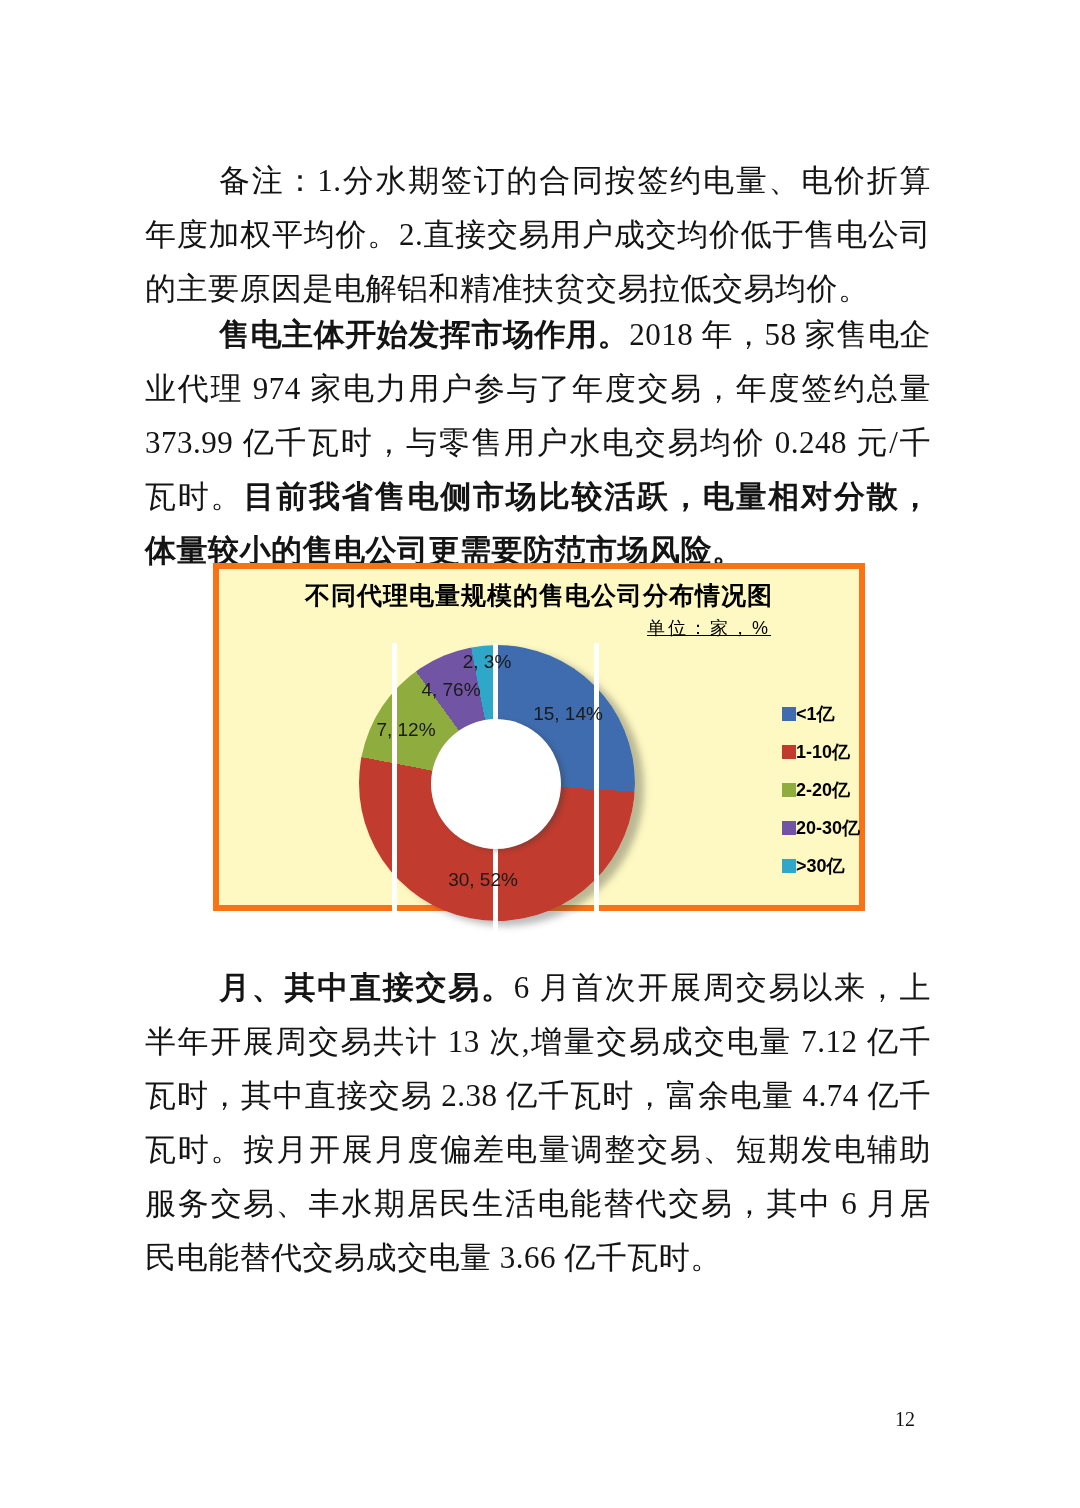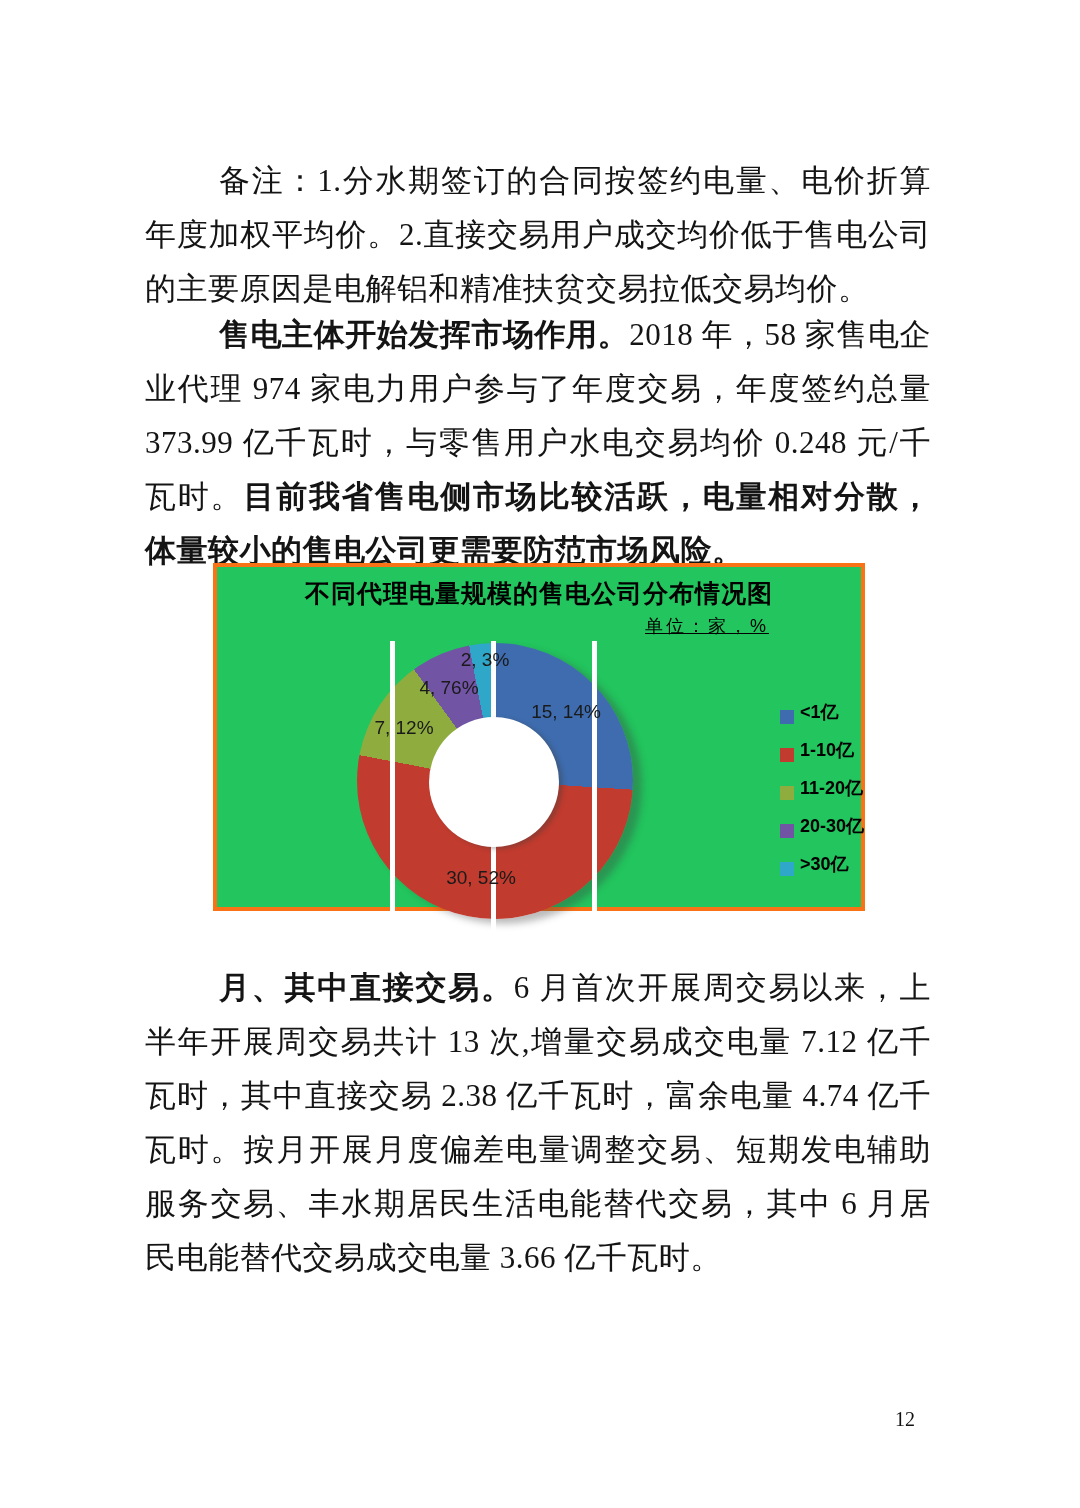--- a/index.html
+++ b/index.html
@@ -21,22 +21,22 @@
     text-align:justify;
     text-indent:74px;
     letter-spacing:0.5px;
   }
   .bold{font-weight:bold;}
   
   .chart-box{
     position:absolute;
     left:213px;top:547px;
     width:652px;height:348px;
-    border:4px solid #f97316;
-    background:#22c55e;
+    border:6px solid #f97316;
+    background:#fef9c3;
     font-family:"Liberation Sans", sans-serif;
     box-sizing:border-box;
   }
   .chart-title{
     position:absolute;
     top:10px;left:0;width:100%;
     text-align:center;
     font-size:25px;font-weight:bold;color:#000;
     letter-spacing:1px;
   }
@@ -75,21 +75,21 @@
     transform:translate(-50%,-50%);
     font-size:19px;color:#1a1a1a;
     white-space:nowrap;
   }
   .legend{
     position:absolute;
     left:563px;top:133px;
     display:flex;flex-direction:column;gap:14px;
   }
   .legend-item{
-    display:flex;align-items:flex-end;gap:6px;
+    display:flex;align-items:center;
     font-size:18px;font-weight:bold;color:#000;
     white-space:nowrap;
   }
   .swatch{width:14px;height:14px;flex:0 0 14px;}
   .page-number{
     position:absolute;
     left:895px;top:1392px;
     font-size:20px;color:#111;
     font-family:"Liberation Serif", serif;
   }
@@ -123,21 +123,21 @@
       <div class="legend-item">
         <span class="swatch" style="background: rgb(62, 108, 174);"></span>
         <span>&lt;1亿</span>
       </div>
       <div class="legend-item">
         <span class="swatch" style="background: rgb(193, 59, 46);"></span>
         <span>1-10亿</span>
       </div>
       <div class="legend-item">
         <span class="swatch" style="background: rgb(143, 173, 62);"></span>
-        <span>11-20亿</span>
+        <span>2-20亿</span>
       </div>
       <div class="legend-item">
         <span class="swatch" style="background: rgb(113, 84, 164);"></span>
         <span>20-30亿</span>
       </div>
       <div class="legend-item">
         <span class="swatch" style="background: rgb(47, 167, 201);"></span>
         <span>&gt;30亿</span>
       </div>
     </div>

